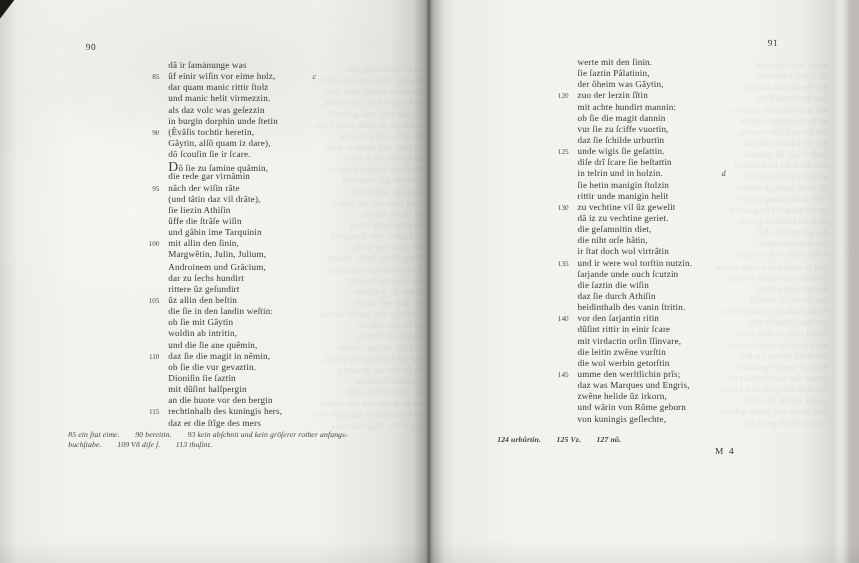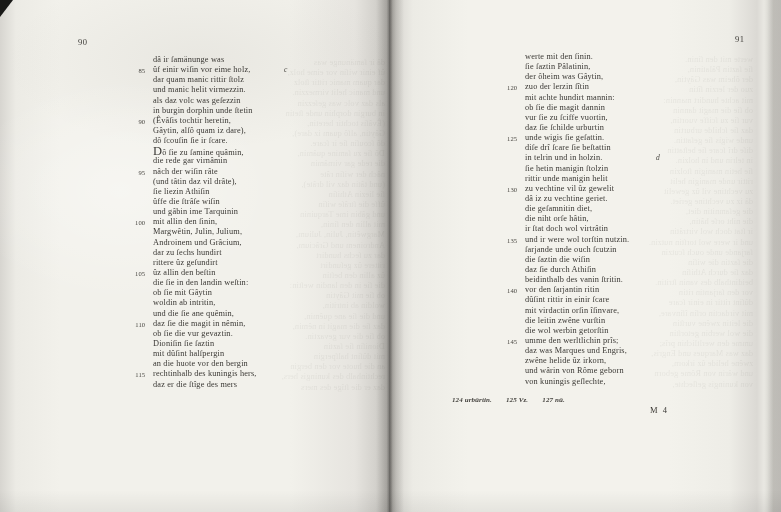--- a/index.html
+++ b/index.html
@@ -38,21 +38,21 @@
     background:linear-gradient(180deg,rgba(0,0,0,0),rgba(0,0,0,0.06));
   }
   .corner-mark{
     position:absolute;left:0;top:0;width:13px;height:17px;background:#191917;
     clip-path:polygon(0 0,100% 0,0 100%);
   }
 
   
   .pagenum{position:absolute;font-size:8.5px;color:#3c3a36;letter-spacing:0.5px;}
   .pagenum-left{left:78px;top:37px;}
-  .pagenum-right{left:735px;top:34px;text-align:center;}
+  .pagenum-right{left:698px;top:34px;text-align:center;}
 
   .textcol{position:absolute;}
   .textcol-left{left:153px;top:55px;}
   .textcol-right{left:525px;top:52px;}
   .line{
     position:relative;height:10.15px;line-height:10.15px;
     font-size:8.3px;color:#3a3834;white-space:nowrap;letter-spacing:0.15px;
   }
   .line.cap::first-letter{font-size:12.5px;}
   .lnum{
@@ -418,20 +418,27 @@
       <div class="line">
         <span>rechtinhalb des kuningis hers,</span>
       </div>
 
       <div class="line">
         <span>daz er die ſtîge des mers</span>
       </div>
 
   </div>
 
+  <div class="footnote footnote-left">
+
+      <div class="fline">85 ein ſtat eime.  90 bereitin.  93 kein abſchnit und kein gröſerer rother anfangs-</div>
+
+      <div class="fline">buchſtabe.  109 Vñ diſe ſ.  113 thuſint.</div>
+
+  </div>
 </div>
 
 <div class="page page-right"></div>
 
 <div class="pagenum pagenum-right">91</div>
 
 <div class="textcol textcol-right">
 
     <div class="line">
       <span>werte mit den ſinin.</span>

